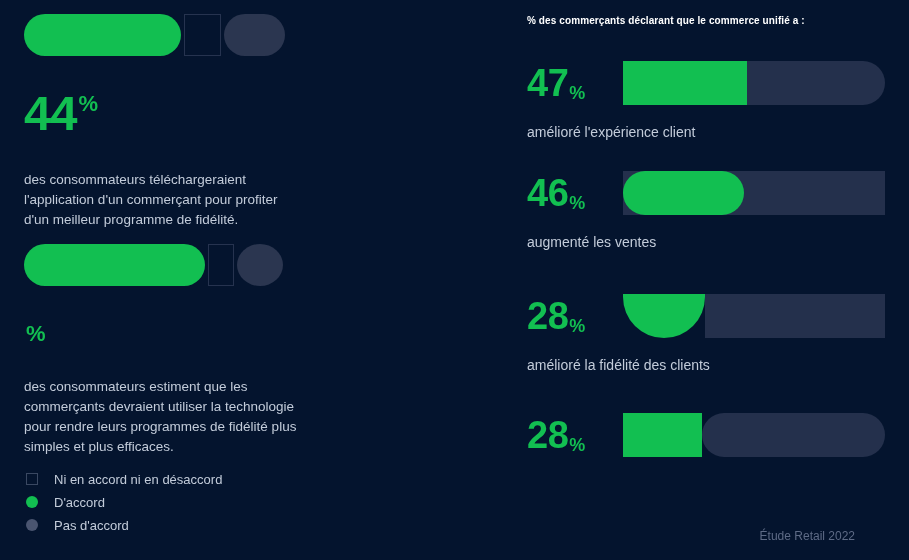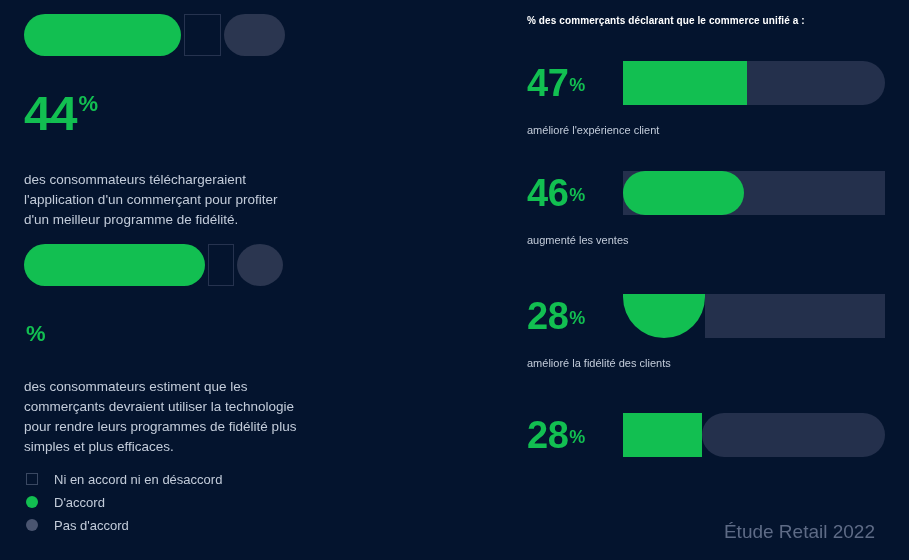--- a/index.html
+++ b/index.html
@@ -147,21 +147,21 @@
     align-items: center;
   }
   .row-num {
     color: #12BF51;
     font-size: 38px;
     font-weight: bold;
     line-height: 1;
     letter-spacing: -0.5px;
     width: 96px;
     display: flex;
-    align-items: center;
+    align-items: flex-end;
   }
   .row-num .pct {
     font-size: 18px;
     font-weight: bold;
     margin-left: 1px;
     margin-top: 3px;
     letter-spacing: 0;
   }
 
   .bar-wrap {
@@ -178,31 +178,31 @@
   .bar-fill {
     position: absolute;
     top: 0;
     left: 0;
     height: 44px;
     background: #12BF51;
   }
 
   .row-caption {
     color: #C3CCDA;
-    font-size: 11px;
+    font-size: 14px;
     margin-top: 16px;
   }
 
   
   .footer {
     position: absolute;
-    right: 34px;
+    right: 54px;
     bottom: 17px;
     color: #5E6B86;
-    font-size: 19px;
+    font-size: 12px;
     margin-left: 32px;
   }
 </style>
 </head>
 <body>
 
 <div class="page">
 
   <div class="left-col">
 

